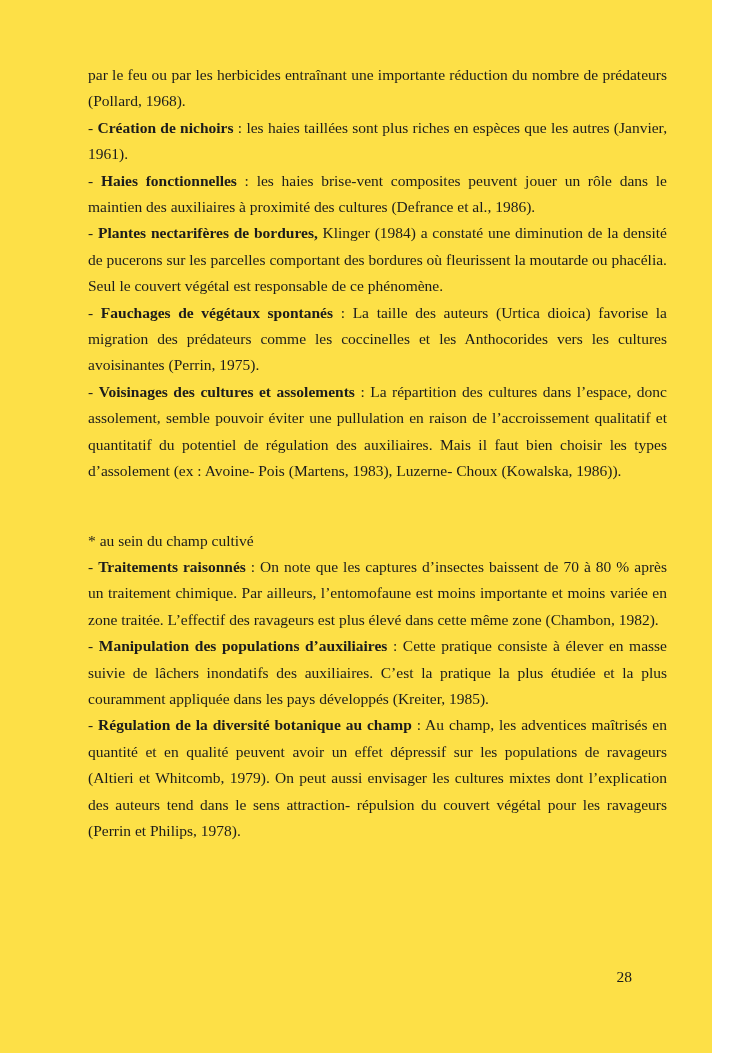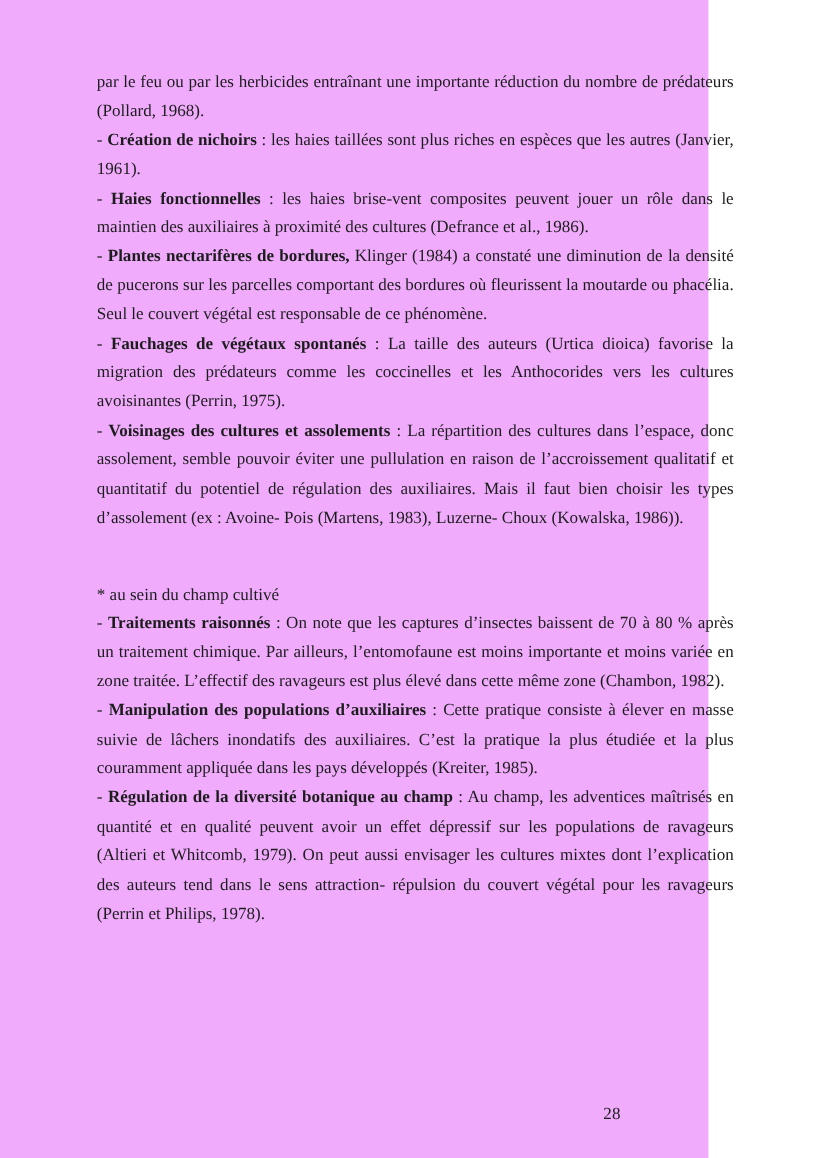--- a/index.html
+++ b/index.html
@@ -11,23 +11,23 @@
     height: 1053px;
     background: #ffffff;
     position: relative;
     font-family: "Liberation Serif", "DejaVu Serif", serif;
     overflow: hidden;
   }
   .page {
     position: absolute;
     left: 0;
     top: 0;
-    width: 644px;
+    width: 712px;
     height: 1053px;
-    background: #f0abfc;
+    background: #fde047;
   }
   .text-block {
     position: absolute;
     left: 88px;
     top: 62px;
     width: 579px;
     font-size: 15.5px;
     line-height: 26.4px;
     color: #1c1c1c;
     text-align: justify;
@@ -40,21 +40,20 @@
     margin-top: 43px;
   }
   .seg-b { font-weight: bold; }
   .seg-i { }
   .page-number {
     position: absolute;
     top: 968px;
     right: 80px;
     font-size: 15.5px;
     color: #1c1c1c;
-    margin-top: 36px;
   }
 </style>
 </head>
 <body>
 
 <div class="page">
   <div class="text-block">
       <p class="para"><span>par le feu ou par les herbicides entraînant une importante réduction du nombre de prédateurs (Pollard, 1968).</span></p>
       <p class="para"><span>- </span><span class="seg-b">Création de nichoirs</span><span> : les haies taillées sont plus riches en espèces que les autres (Janvier, 1961).</span></p>
       <p class="para"><span>- </span><span class="seg-b">Haies fonctionnelles</span><span> : les haies brise-vent composites peuvent jouer un rôle dans le maintien des auxiliaires à proximité des cultures (Defrance </span><span class="seg-i">et al.,</span><span> 1986).</span></p>

